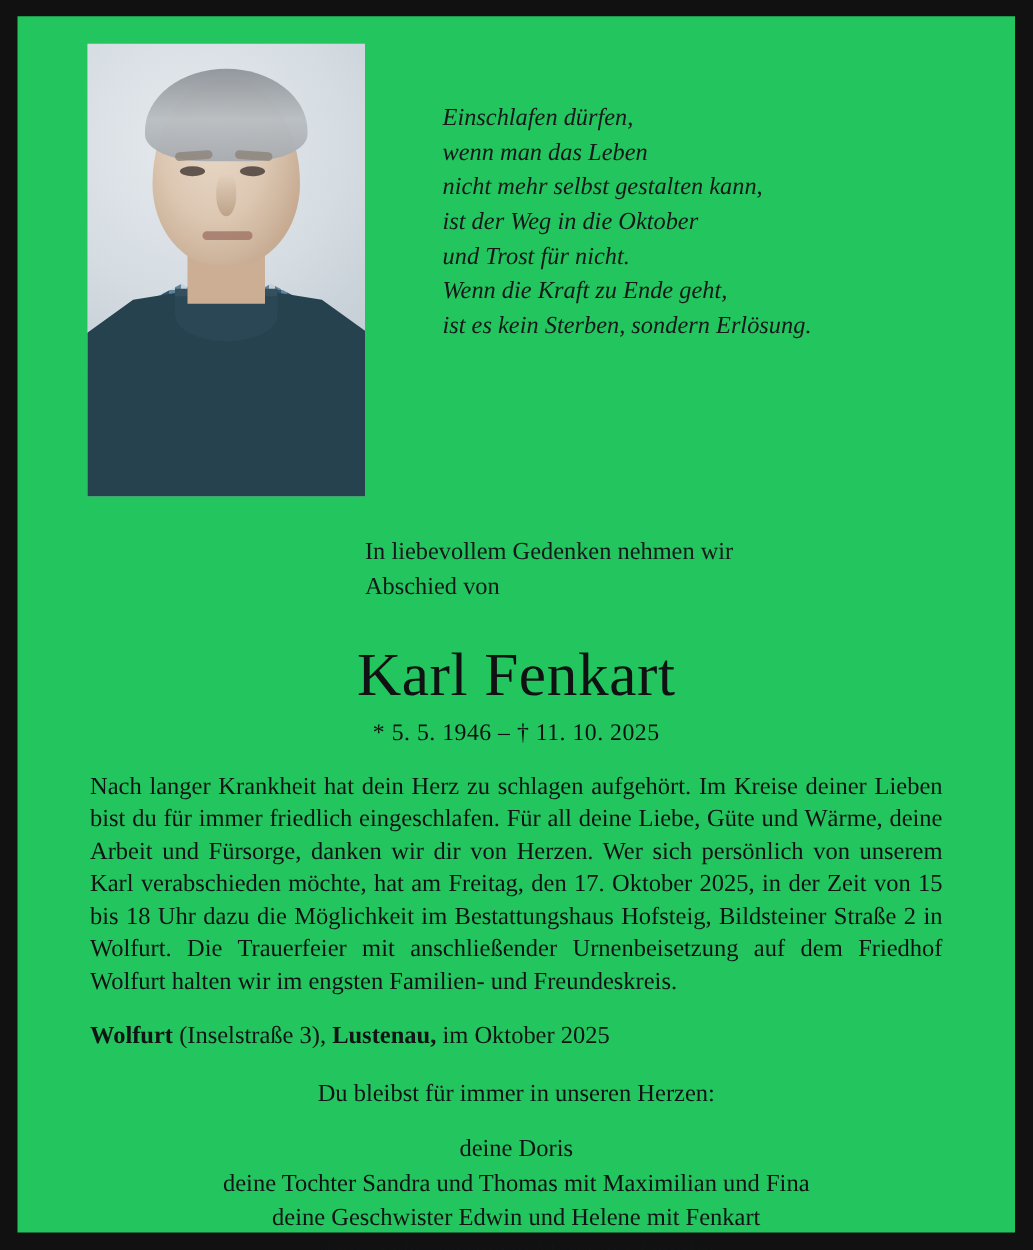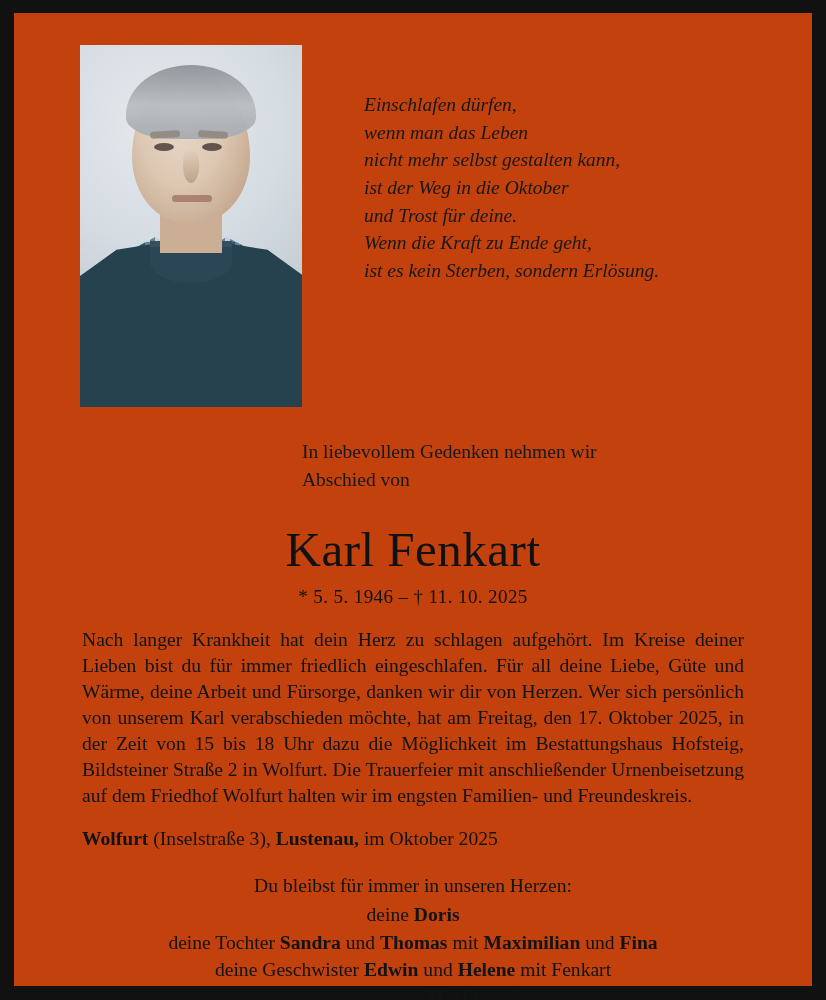--- a/index.html
+++ b/index.html
@@ -18,23 +18,23 @@
     box-sizing: border-box;
     width: 826px;
     height: 1000px;
     background: #111111;
     padding: 13px 14px 14px 14px;
   }
   .obit-page {
     box-sizing: border-box;
     width: 100%;
     height: 100%;
-    background: #c2410c;
+    background: #22c55e;
     position: relative;
-    padding: 12px;
+    padding: 2px;
   }
 
   
   .top-area {
     display: flex;
     flex-direction: row;
     padding: 20px 26px 0 54px;
   }
   .portrait {
     width: 222px;
@@ -192,23 +192,23 @@
 
   
   .survivors {
     margin-top: 22px;
     padding: 0 58px 0 58px;
     text-align: center;
     font-size: 19.6px;
     line-height: 1.38;
     color: #111315;
   }
-  .survivors .heading { margin-bottom: 2px; }
+  .survivors .heading { margin-bottom: 17px; }
   .survivors .row { white-space: nowrap; }
-  .survivors b { font-weight: bold; }
+  .survivors b { font-weight: normal; }
 </style>
 </head>
 <body>
 
 <div class="obit-frame">
   <div class="obit-page">
 
     <div class="top-area">
       <div class="portrait">
         <div class="backdrop"></div>
@@ -224,21 +224,21 @@
         <div class="eye-r"></div>
         <div class="nose"></div>
         <div class="mouth"></div>
       </div>
 
       <div class="verse">
         <p>Einschlafen dürfen,</p>
         <p>wenn man das Leben</p>
         <p>nicht mehr selbst gestalten kann,</p>
         <p>ist der Weg in die Oktober</p>
-        <p>und Trost für deine.</p>
+        <p>und Trost für nicht.</p>
         <p>Wenn die Kraft zu Ende geht,</p>
         <p>ist es kein Sterben, sondern Erlösung.</p>
       </div>
     </div>
 
     <div class="lead">
       <div>In liebevollem Gedenken nehmen wir</div>
       <div>Abschied von</div>
     </div>
 

